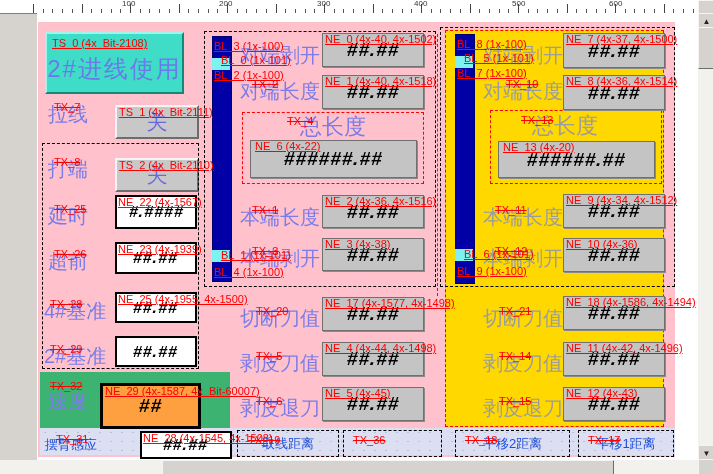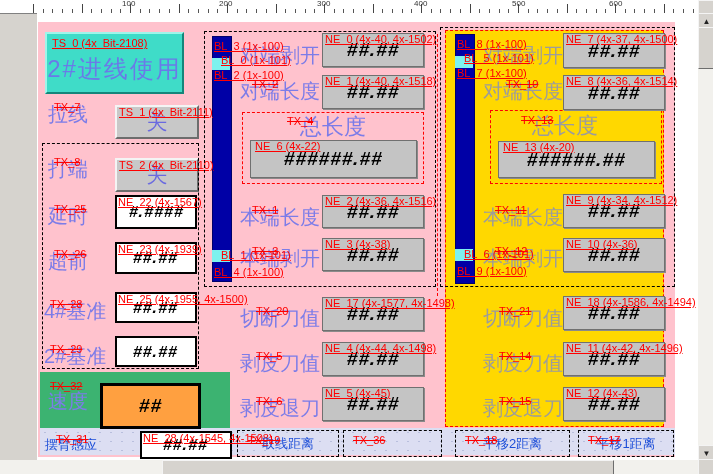--- a/index.html
+++ b/index.html
@@ -119,20 +119,21 @@
 
 <span class="lblB" style="left:44px;top:345px">2#基准</span>
 <span class="txtag" style="left:50px;top:343px">TX_29</span>
 <div class="fieldW" style="left:115px;top:336px;width:78px;height:27px">
   <span class="val valS">##.##</span>
 </div>
 
 <span class="lblB" style="left:48px;top:390px">速度</span>
 <span class="txtag" style="left:50px;top:380px">TX_32</span>
 <div class="fieldO" style="left:100px;top:383px;width:95px;height:40px">
+  <span class="tag" style="left:2px;top:-1px">NE_29 (4x-1587, 4x_Bit-60007)</span>
   <span class="val">##</span>
 </div>
 
 <div class="selrect" style="left:42px;top:143px;width:155px;height:224px"></div>
 
 <div class="vbar" style="left:212px;top:36px;height:244px"></div>
 <div class="notch" style="left:212px;top:58px;height:12px"></div>
 <div class="notch" style="left:212px;top:250px;height:12px"></div>
 <span class="tag" style="left:214px;top:40px">BL_3 (1x-100)</span>
 <span class="tag" style="left:221px;top:54px">BL_0 (1x-101)</span>

